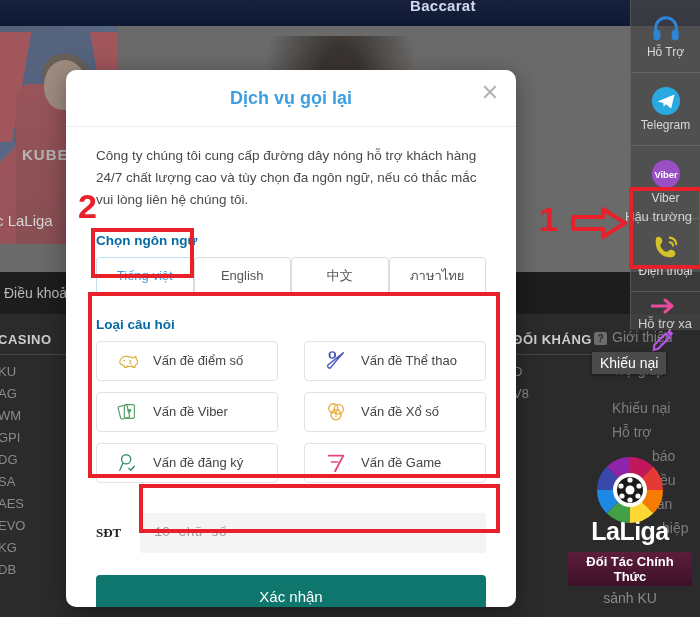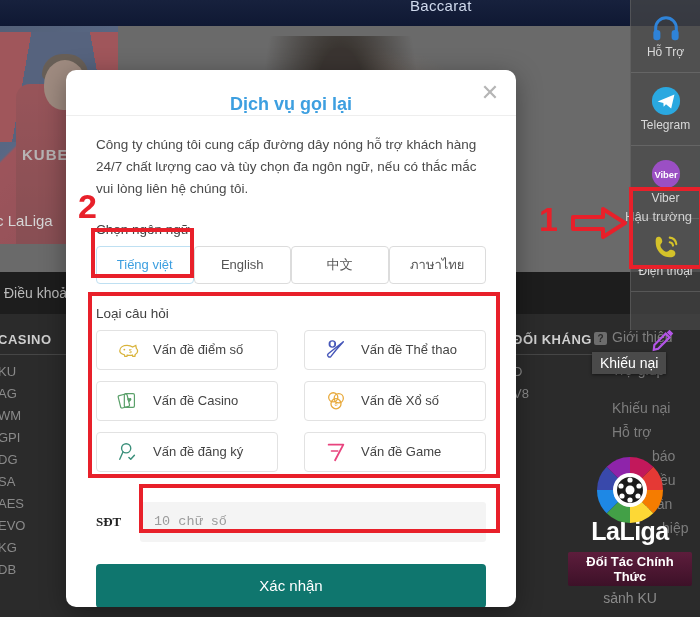--- a/index.html
+++ b/index.html
@@ -8,21 +8,21 @@
     font-family: "Liberation Sans", sans-serif;
     overflow: hidden;
     background: #1c1c1c;
   }
   #root { position: relative; width: 700px; height: 617px; overflow: hidden; }
 
   
   .bg-topbar {
     position: absolute; left: 0; top: 0; width: 700px; height: 26px;
     background: linear-gradient(180deg,#17213d 0%,#0f1833 100%);
-    color: #c9d4ea; font-size: 15px; font-weight: normal;
+    color: #c9d4ea; font-size: 15px; font-weight: bold;
     display: flex; align-items: center; justify-content: center;
     letter-spacing: .3px;
   }
   .bg-topbar .bac { position: absolute; left: 410px; top: -3px; color:#cfd9ec; }
 
   .bg-hero {
     position: absolute; left: 0; top: 26px; width: 700px; height: 272px;
     background: #8c8c8c;
     overflow: hidden;
   }
@@ -165,33 +165,33 @@
   .anno-arrow { position:absolute; }
 
   
   .modal {
     position:absolute; left:66px; top:70px; width:450px; height:537px;
     background:#fff; border-radius:10px;
     box-shadow:0 6px 26px rgba(0,0,0,.35);
     overflow:hidden;
   }
   .modal-head {
-    position:relative; height:46px; border-bottom:1px solid #eee;
-    display:flex; align-items:flex-end; justify-content:center;
+    position:relative; height:57px; border-bottom:1px solid #eee;
+    display:flex; align-items:center; justify-content:center;
   }
   .modal-title { color:#3d9fe0; font-size:18px; font-weight:bold; }
   .modal-close {
     position:absolute; right:14px; top:12px; width:24px; height:24px;
     color:#b5b5b5; font-size:22px; line-height:22px; text-align:center;
     cursor:pointer; font-weight:300;
   }
   .modal-body { padding:18px 30px 0 30px; }
   .intro { color:#4a4a4a; font-size:13.5px; line-height:1.62; }
 
-  .sec-label { font-size:13.5px; font-weight:normal; color:#404040; margin-top:22px; }
+  .sec-label { font-size:13.5px; font-weight:bold; color:#0369a1; margin-top:22px; }
 
   .lang-row { display:flex; gap:0; margin-top:9px; }
   .lang-btn {
     flex:1; height:38px; border:1px solid #dcdcdc; border-radius:4px;
     background:#fff; color:#555; font-size:13px;
     display:flex; align-items:center; justify-content:center; cursor:pointer;
     font-family:"Liberation Sans",sans-serif;
   }
   .lang-btn.active { border-color:#bfe0f2; color:#3d9fe0; }
 
@@ -348,20 +348,26 @@
         <path d="M8 5 c3 0 4 3 4 5 c0 2-2 2-2 4 c0 3 4 7 7 7 c2 0 2-2 4-2 c2 0 5 1 5 4 c0 3-3 4-6 4 C12 27 5 20 5 11 C5 8 5 5 8 5 Z" fill="#d4c22a"></path>
         <path d="M20 6 a8 8 0 0 1 7 7" fill="none" stroke="#d4c22a" stroke-width="2.2" stroke-linecap="round"></path>
         <path d="M20 11 a4 4 0 0 1 3.5 3.5" fill="none" stroke="#d4c22a" stroke-width="2.2" stroke-linecap="round"></path>
       </svg>
       <span class="label">Điện thoại</span>
     </div>
   </div>
 
   <div style="position:absolute; left:625px; top:209px; color:#d0d0d0; font-size:13px;">Hậu trường</div>
 
+  <div class="rail-arrow">
+    <svg width="28" height="16" viewBox="0 0 28 16">
+      <path d="M0 8 H20 M14 2 L21 8 L14 14" fill="none" stroke="#e84aa0" stroke-width="3" stroke-linecap="round" stroke-linejoin="round"></path>
+    </svg>
+    <span class="label">Hỗ trợ xa</span>
+  </div>
 
   <div class="anno-num" style="left:539px; top:202px;">1</div>
   <svg class="anno-arrow" style="left:571px; top:207px;" width="56" height="32" viewBox="0 0 56 32">
     <path d="M2 10 H32 V2 L54 16 L32 30 V22 H2 Z" fill="none" stroke="#e8202a" stroke-width="4" stroke-linejoin="round"></path>
   </svg>
   <div class="anno-box" style="left:629px; top:187px; width:74px; height:82px;"></div>
 
   <div class="modal">
     <div class="modal-head">
       <div class="modal-title">Dịch vụ gọi lại</div>
@@ -399,21 +405,21 @@
           </svg>
           <span class="txt">Vấn đề Thể thao</span>
         </div>
 
         <div class="qt-btn">
           <svg class="ico" viewBox="0 0 24 24">
             <rect x="2.5" y="5" width="10" height="14" rx="1.5" transform="rotate(-14 7.5 12)" fill="none" stroke="#5aa06a" stroke-width="1.3"></rect>
             <rect x="8" y="4" width="11" height="15" rx="1.5" fill="none" stroke="#5aa06a" stroke-width="1.3"></rect>
             <path d="M13.5 13 c-1.3-1.2-2.2-2-2.2-3 a1.3 1.3 0 0 1 2.2-.9 a1.3 1.3 0 0 1 2.2.9 c0 1-.9 1.8-2.2 3 Z" fill="#5aa06a"></path>
           </svg>
-          <span class="txt">Vấn đề Casino</span>
+          <span class="txt">Vấn đề Viber</span>
         </div>
 
         <div class="qt-btn">
           <svg class="ico" viewBox="0 0 24 24">
             <circle cx="9" cy="8" r="5" fill="none" stroke="#e8a93a" stroke-width="1.4"></circle>
             <circle cx="15" cy="9" r="5" fill="none" stroke="#e8a93a" stroke-width="1.4"></circle>
             <circle cx="12" cy="15" r="5.5" fill="none" stroke="#e8a93a" stroke-width="1.4"></circle>
             <text x="12" y="17.6" text-anchor="middle" font-size="6" fill="#e8a93a" font-family="Liberation Sans, sans-serif">8</text>
           </svg>
           <span class="txt">Vấn đề Xổ số</span>

